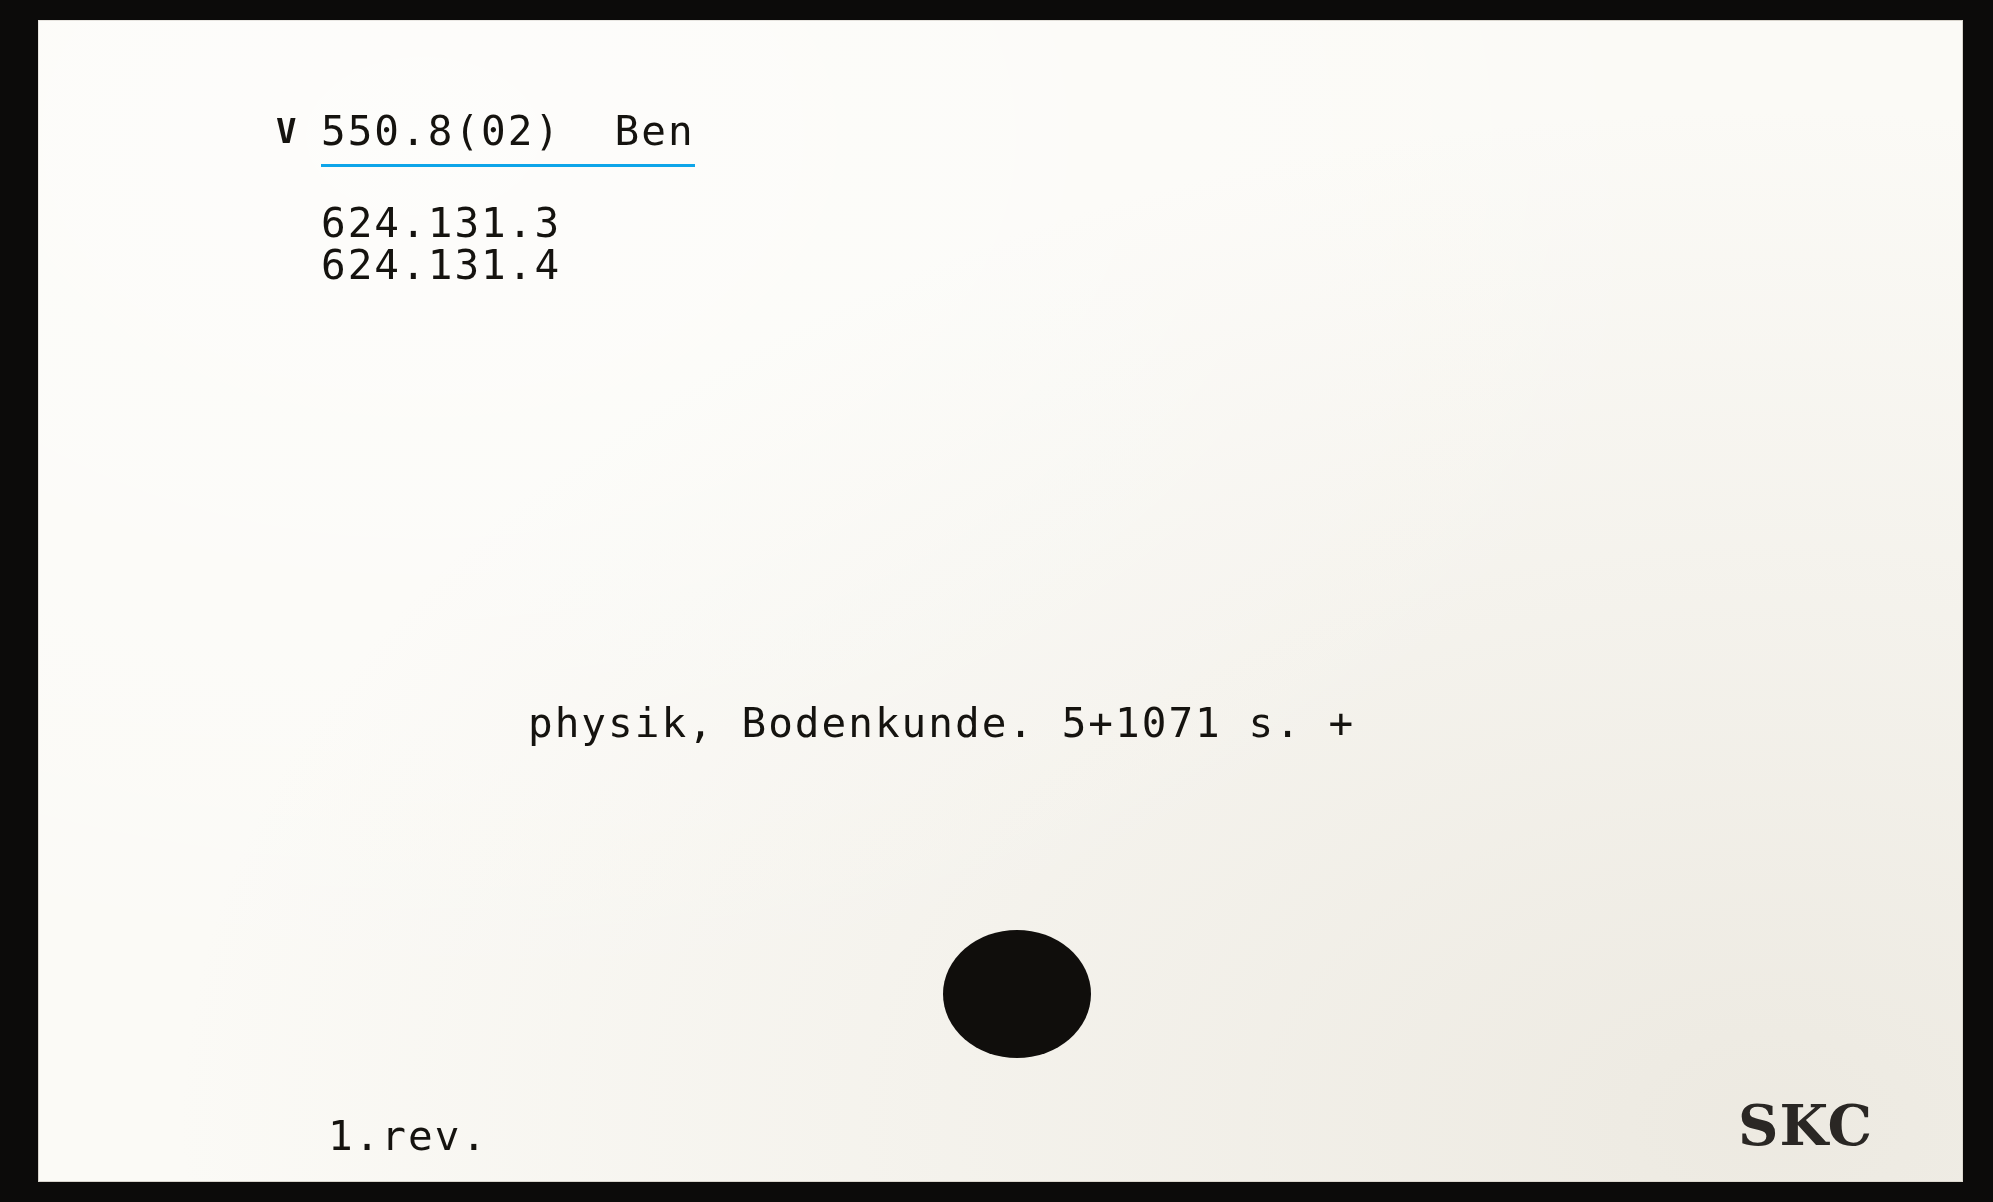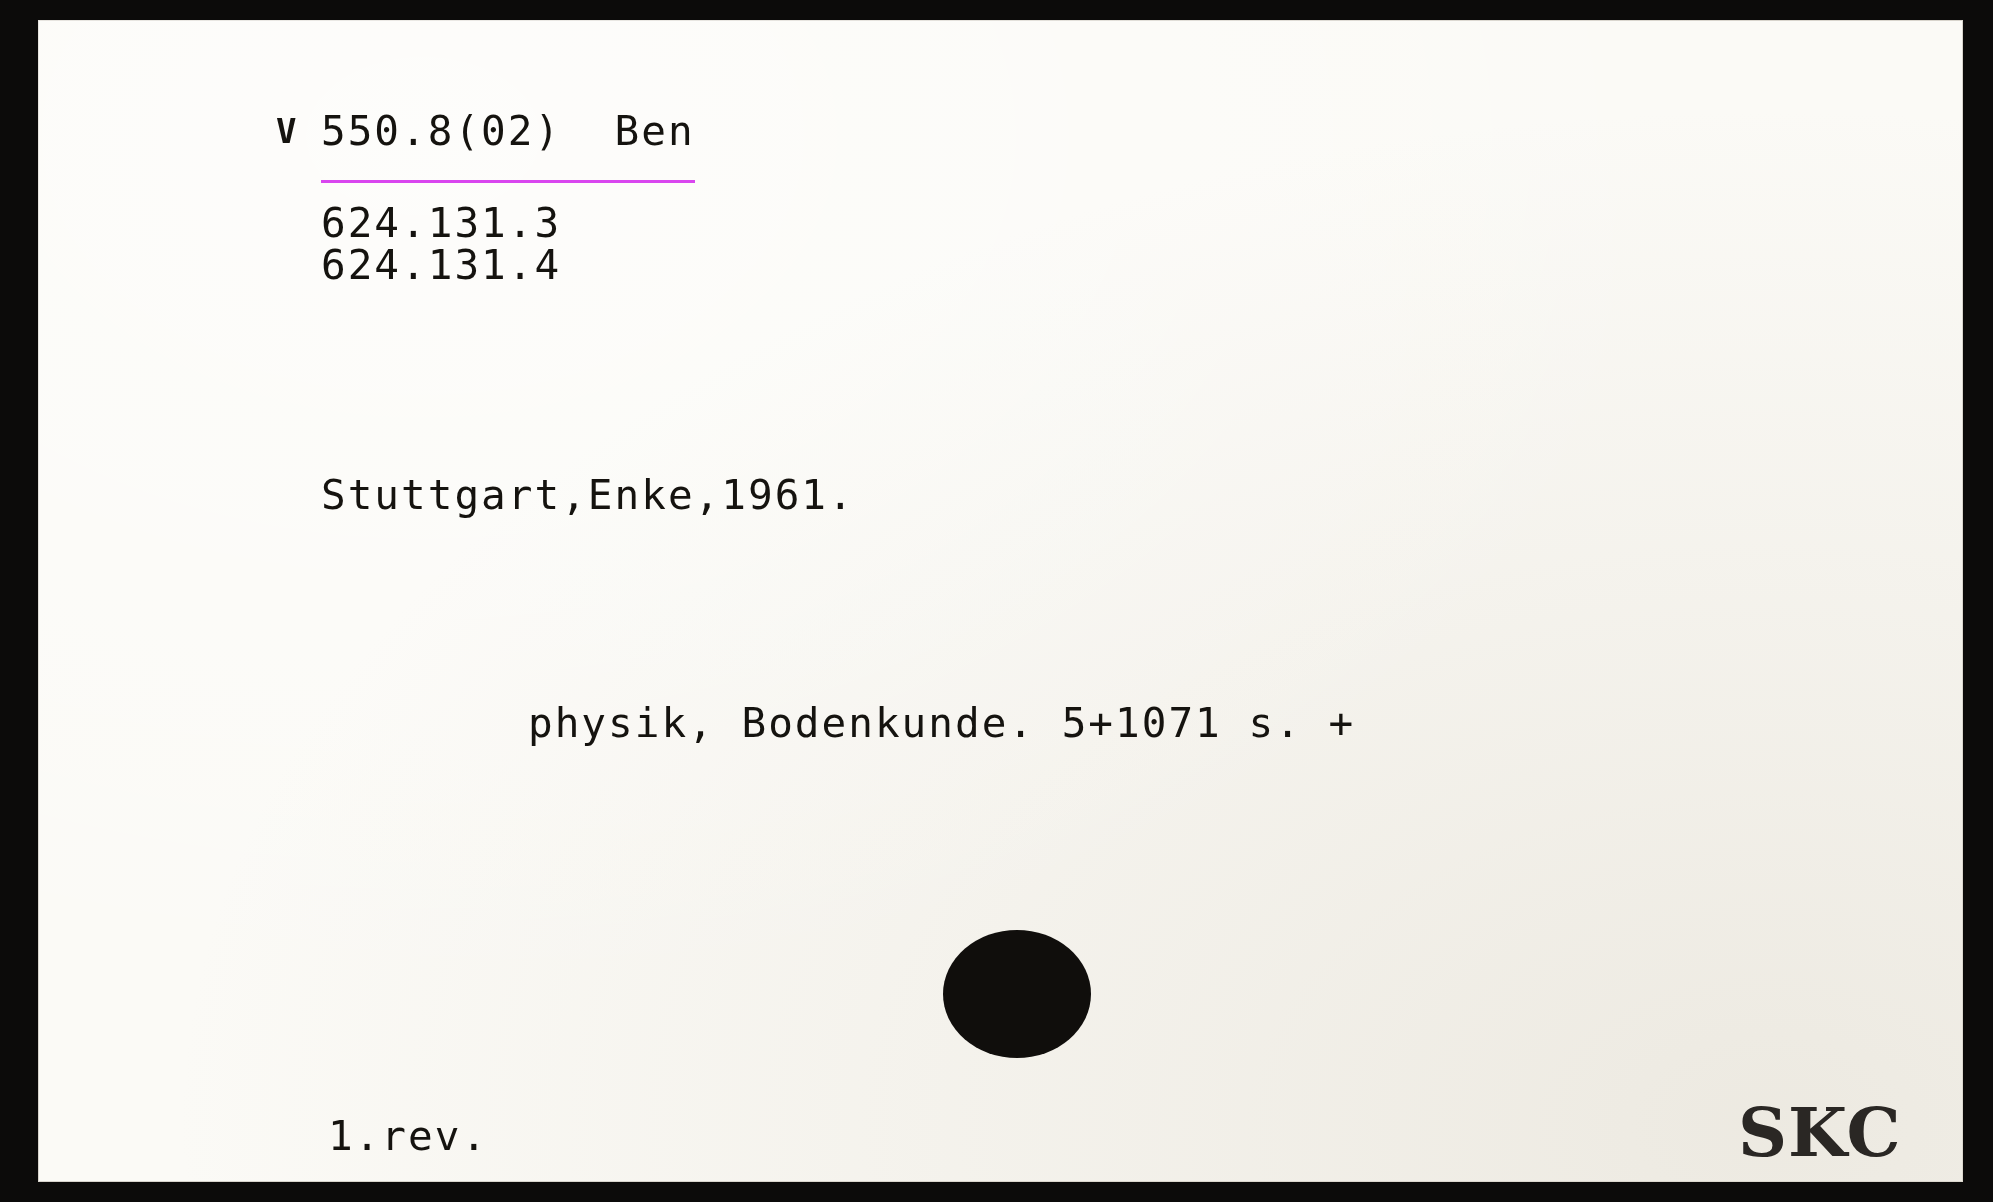--- a/index.html
+++ b/index.html
@@ -58,22 +58,22 @@
   #callnum-check {
     left: 238px;
     top: 82px;
     font-size: 34px;
     font-weight: bold;
     letter-spacing: 0;
   }
   #callnum-main {
     left: 283px;
     top: 82px;
-    border-bottom: 3px solid #d946ef;
-    padding-bottom: 20px;
+    border-bottom: 3px solid #0ea5e9;
+    padding-bottom: 4px;
   }
   #callnum-line2 { left: 283px; top: 174px; }
   #callnum-line3 { left: 283px; top: 216px; }
 
   
   #author-line   { left: 283px; top: 330px; }
   #title-line    { left: 345px; top: 388px; }
   #imprint-line  { left: 283px; top: 446px; }
 
   
@@ -93,21 +93,21 @@
     width: 148px;
     height: 128px;
     background: #100e0c;
     border-radius: 50%;
   }
   #library-stamp {
     position: absolute;
     left: 1700px;
     top: 1072px;
     font-family: "DejaVu Serif", serif;
-    font-size: 68px;
+    font-size: 56px;
     letter-spacing: 1px;
     color: #2a2724;
     font-weight: 600;
   }
 
   
   #scan-edge-left {
     position: absolute;
     left: 0; top: 0;
     width: 38px; height: 1202px;
@@ -148,21 +148,20 @@
     <div class="typed" id="callnum-check">V</div>
 
     <div class="typed" id="callnum-main">550.8(02)  Ben</div>
 
     <div class="typed" id="callnum-line2">624.131.3</div>
 
     <div class="typed" id="callnum-line3">624.131.4</div>
 
 
 
-    <div class="typed" id="imprint-line">Stuttgart,Enke,1961.</div>
 
 
 
     <div class="typed" id="note-line3">physik, Bodenkunde. 5+1071 s. +</div>
 
 
     <div class="typed" id="tracing-line">1.rev.</div>
 
     <div id="punch-hole"></div>
 

